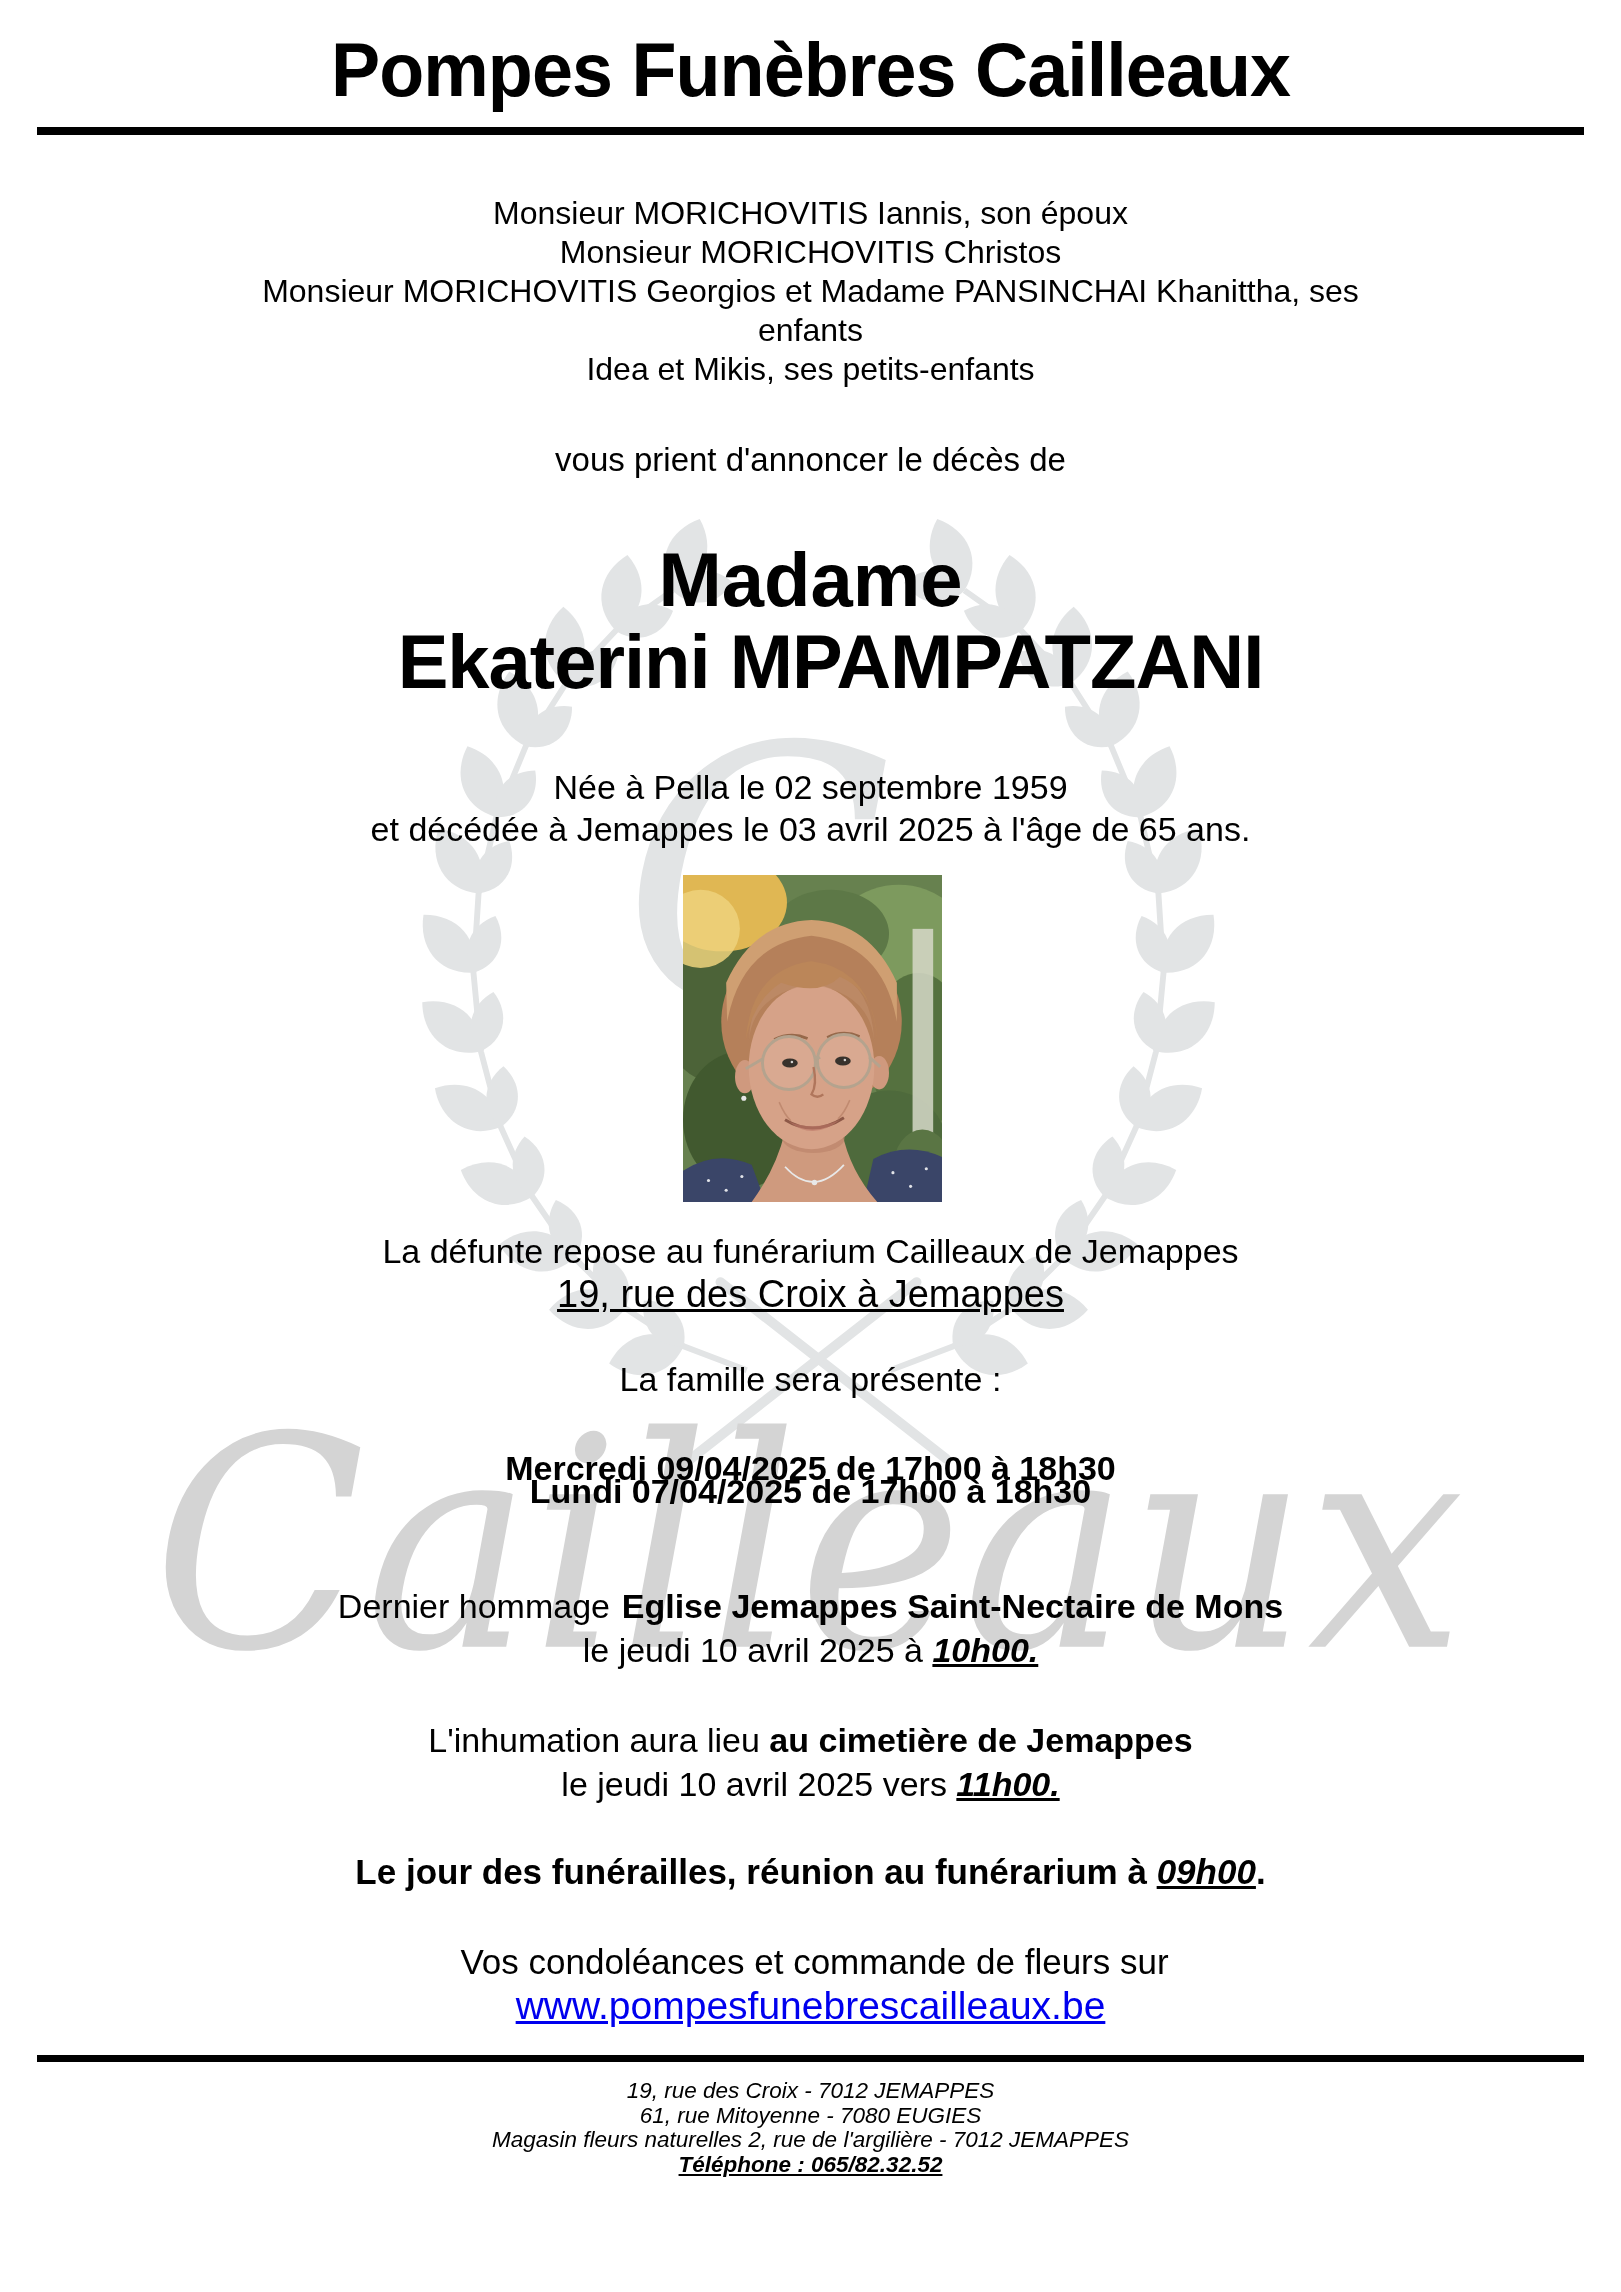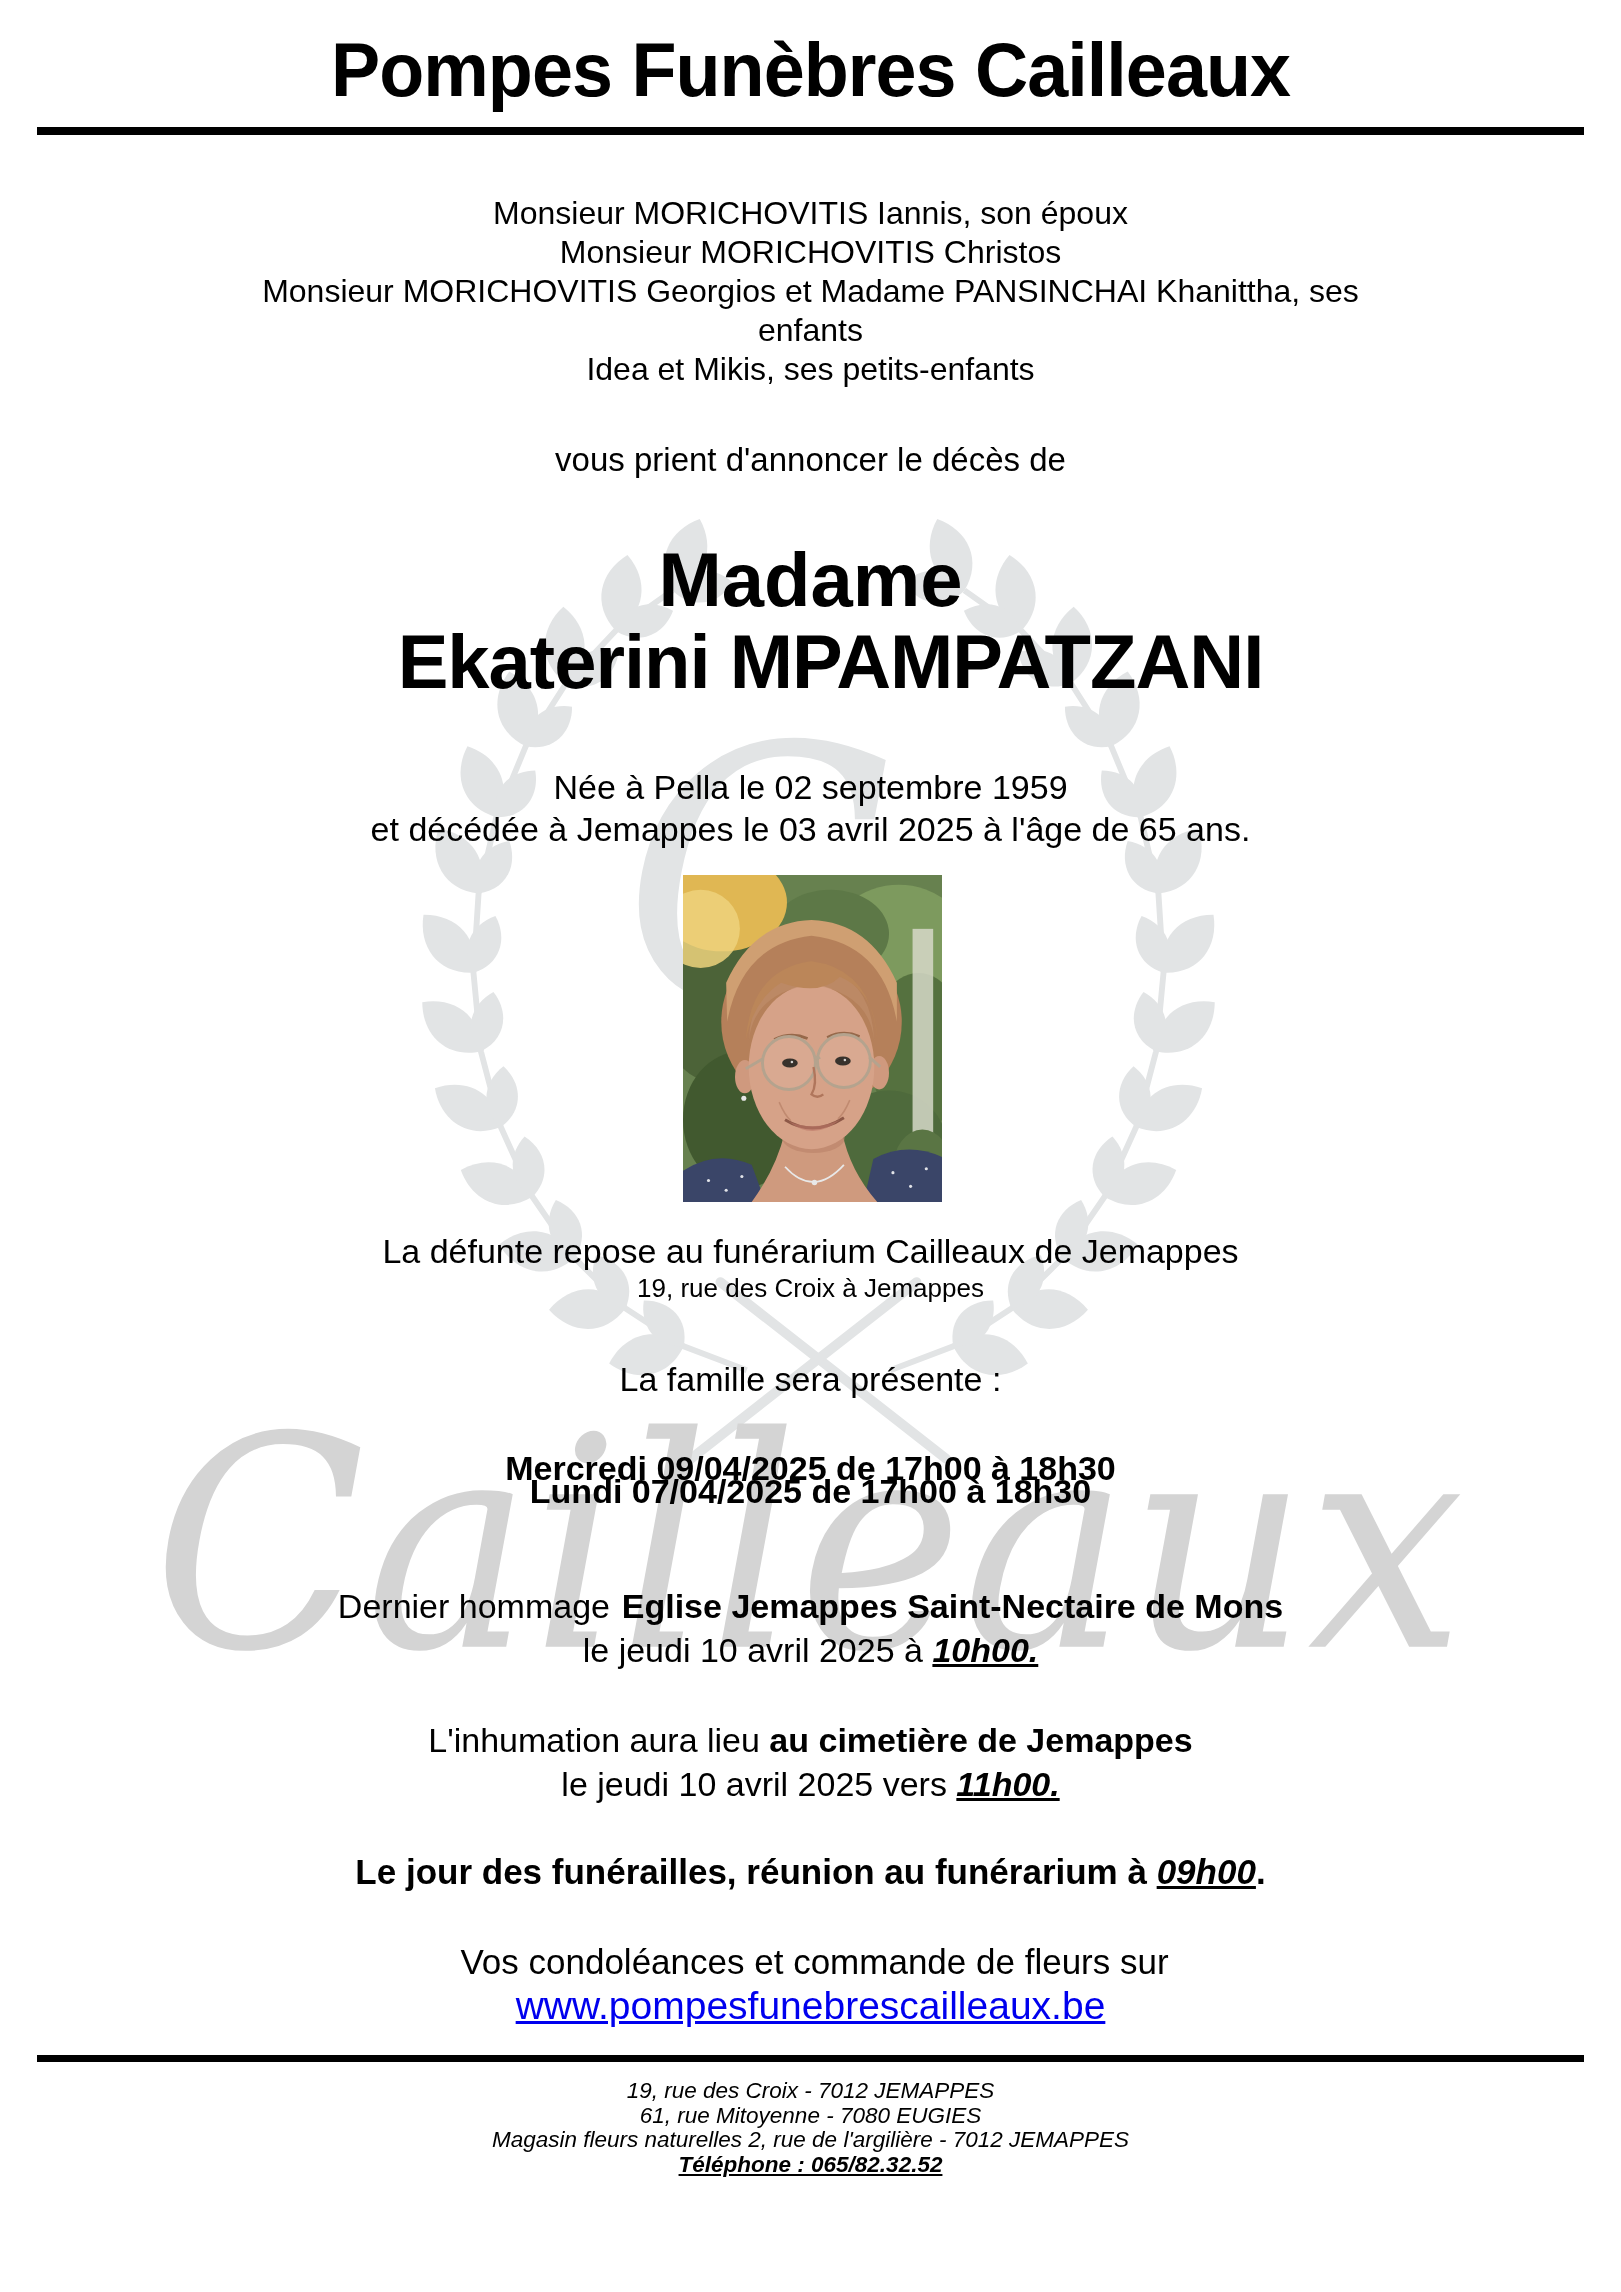--- a/index.html
+++ b/index.html
@@ -25,21 +25,21 @@
   .rule-bottom{top:2055px;height:6.9px;}
   .family{top:194px;font-size:32px;line-height:39px;text-align:center;}
   .announce{top:441px;font-size:33px;}
   .madame{top:539px;font-size:76px;font-weight:bold;line-height:82px;}
   .name{top:621px;font-size:76px;font-weight:bold;line-height:82px;letter-spacing:-1px;padding-left:40px;}
   .born{top:768px;font-size:34px;}
   .death{top:810px;font-size:34px;}
   .photo{position:absolute;left:683px;top:875px;width:259px;height:327px;}
   .photo svg{display:block;width:100%;height:100%;}
   .repose1{top:1232px;font-size:34px;}
-  .repose2{top:1273px;font-size:26px;}
+  .repose2{top:1273px;font-size:38px;text-decoration:underline;}
   .presence-intro{top:1360px;font-size:34px;}
   .slot{font-size:34px;font-weight:bold;}
   .slot1{top:1472px;}
   .slot2{top:1449px;}
   .hommage{top:1587px;font-size:34px;}
   .hommage b{margin-left:11.8px;}
   .when{top:1631px;font-size:34px;}
   .inhumation{top:1721px;font-size:34px;}
   .when2{top:1765px;font-size:34px;}
   .jour{top:1852px;font-size:35px;font-weight:bold;}

